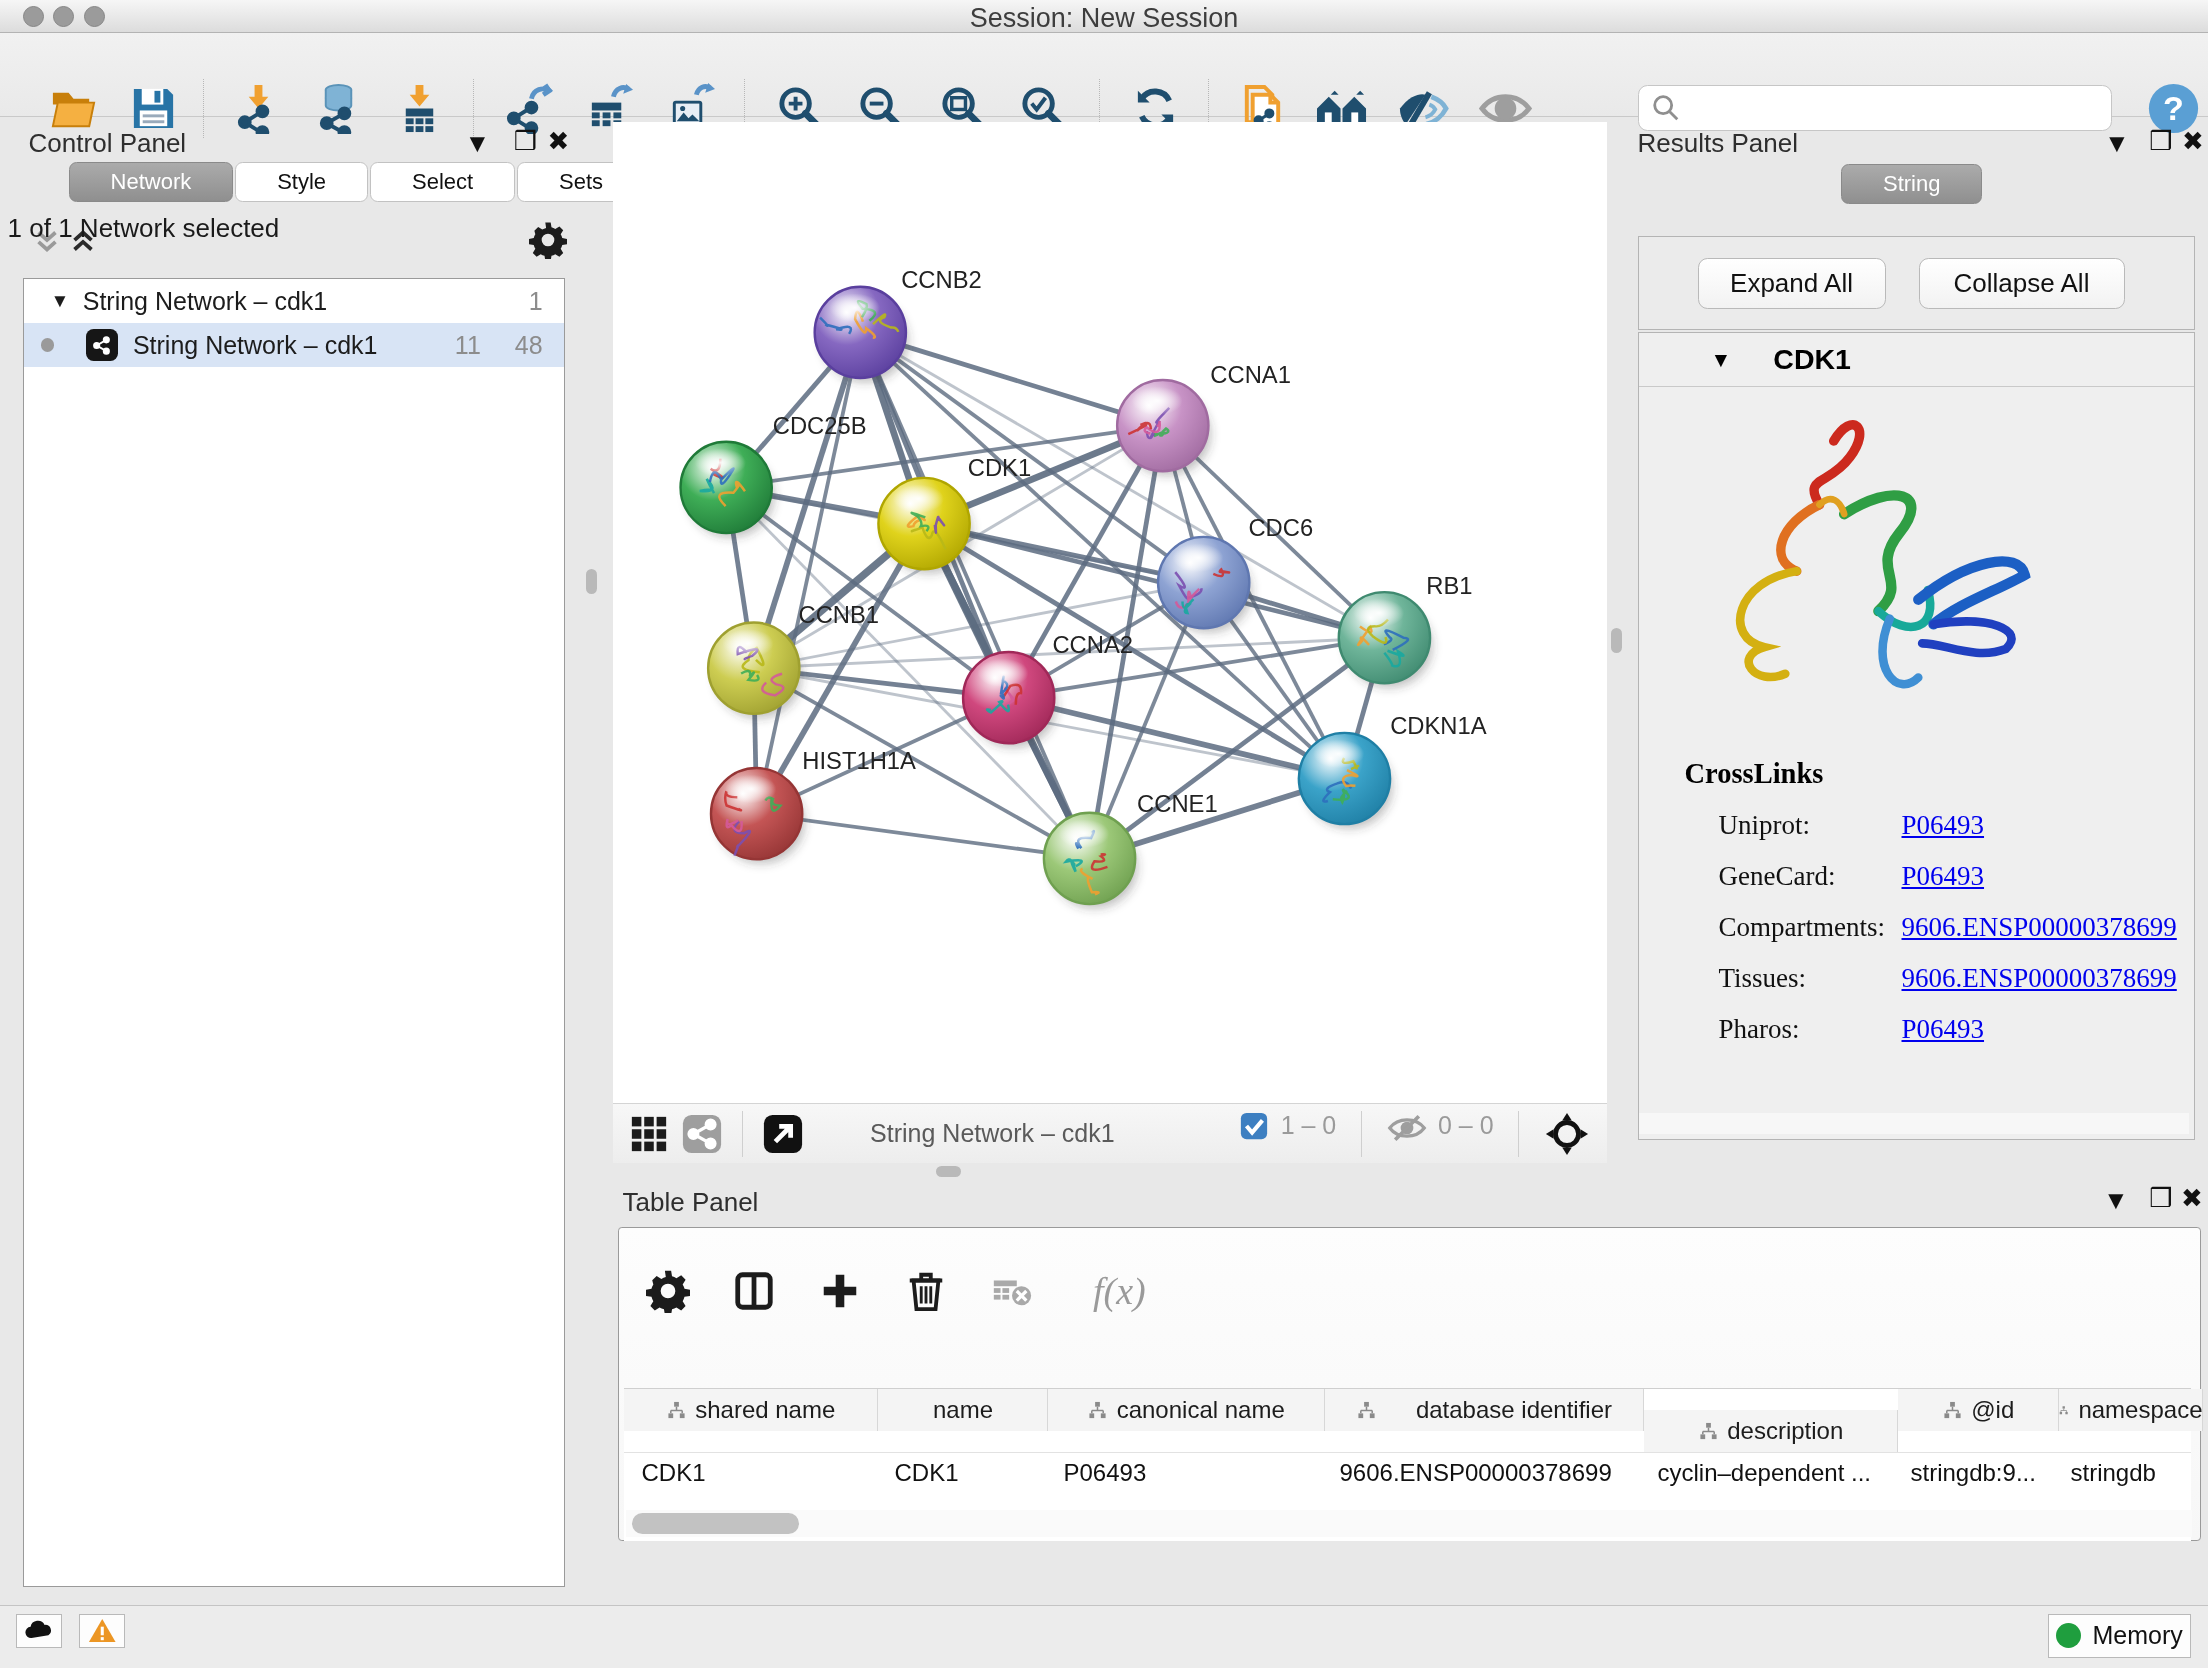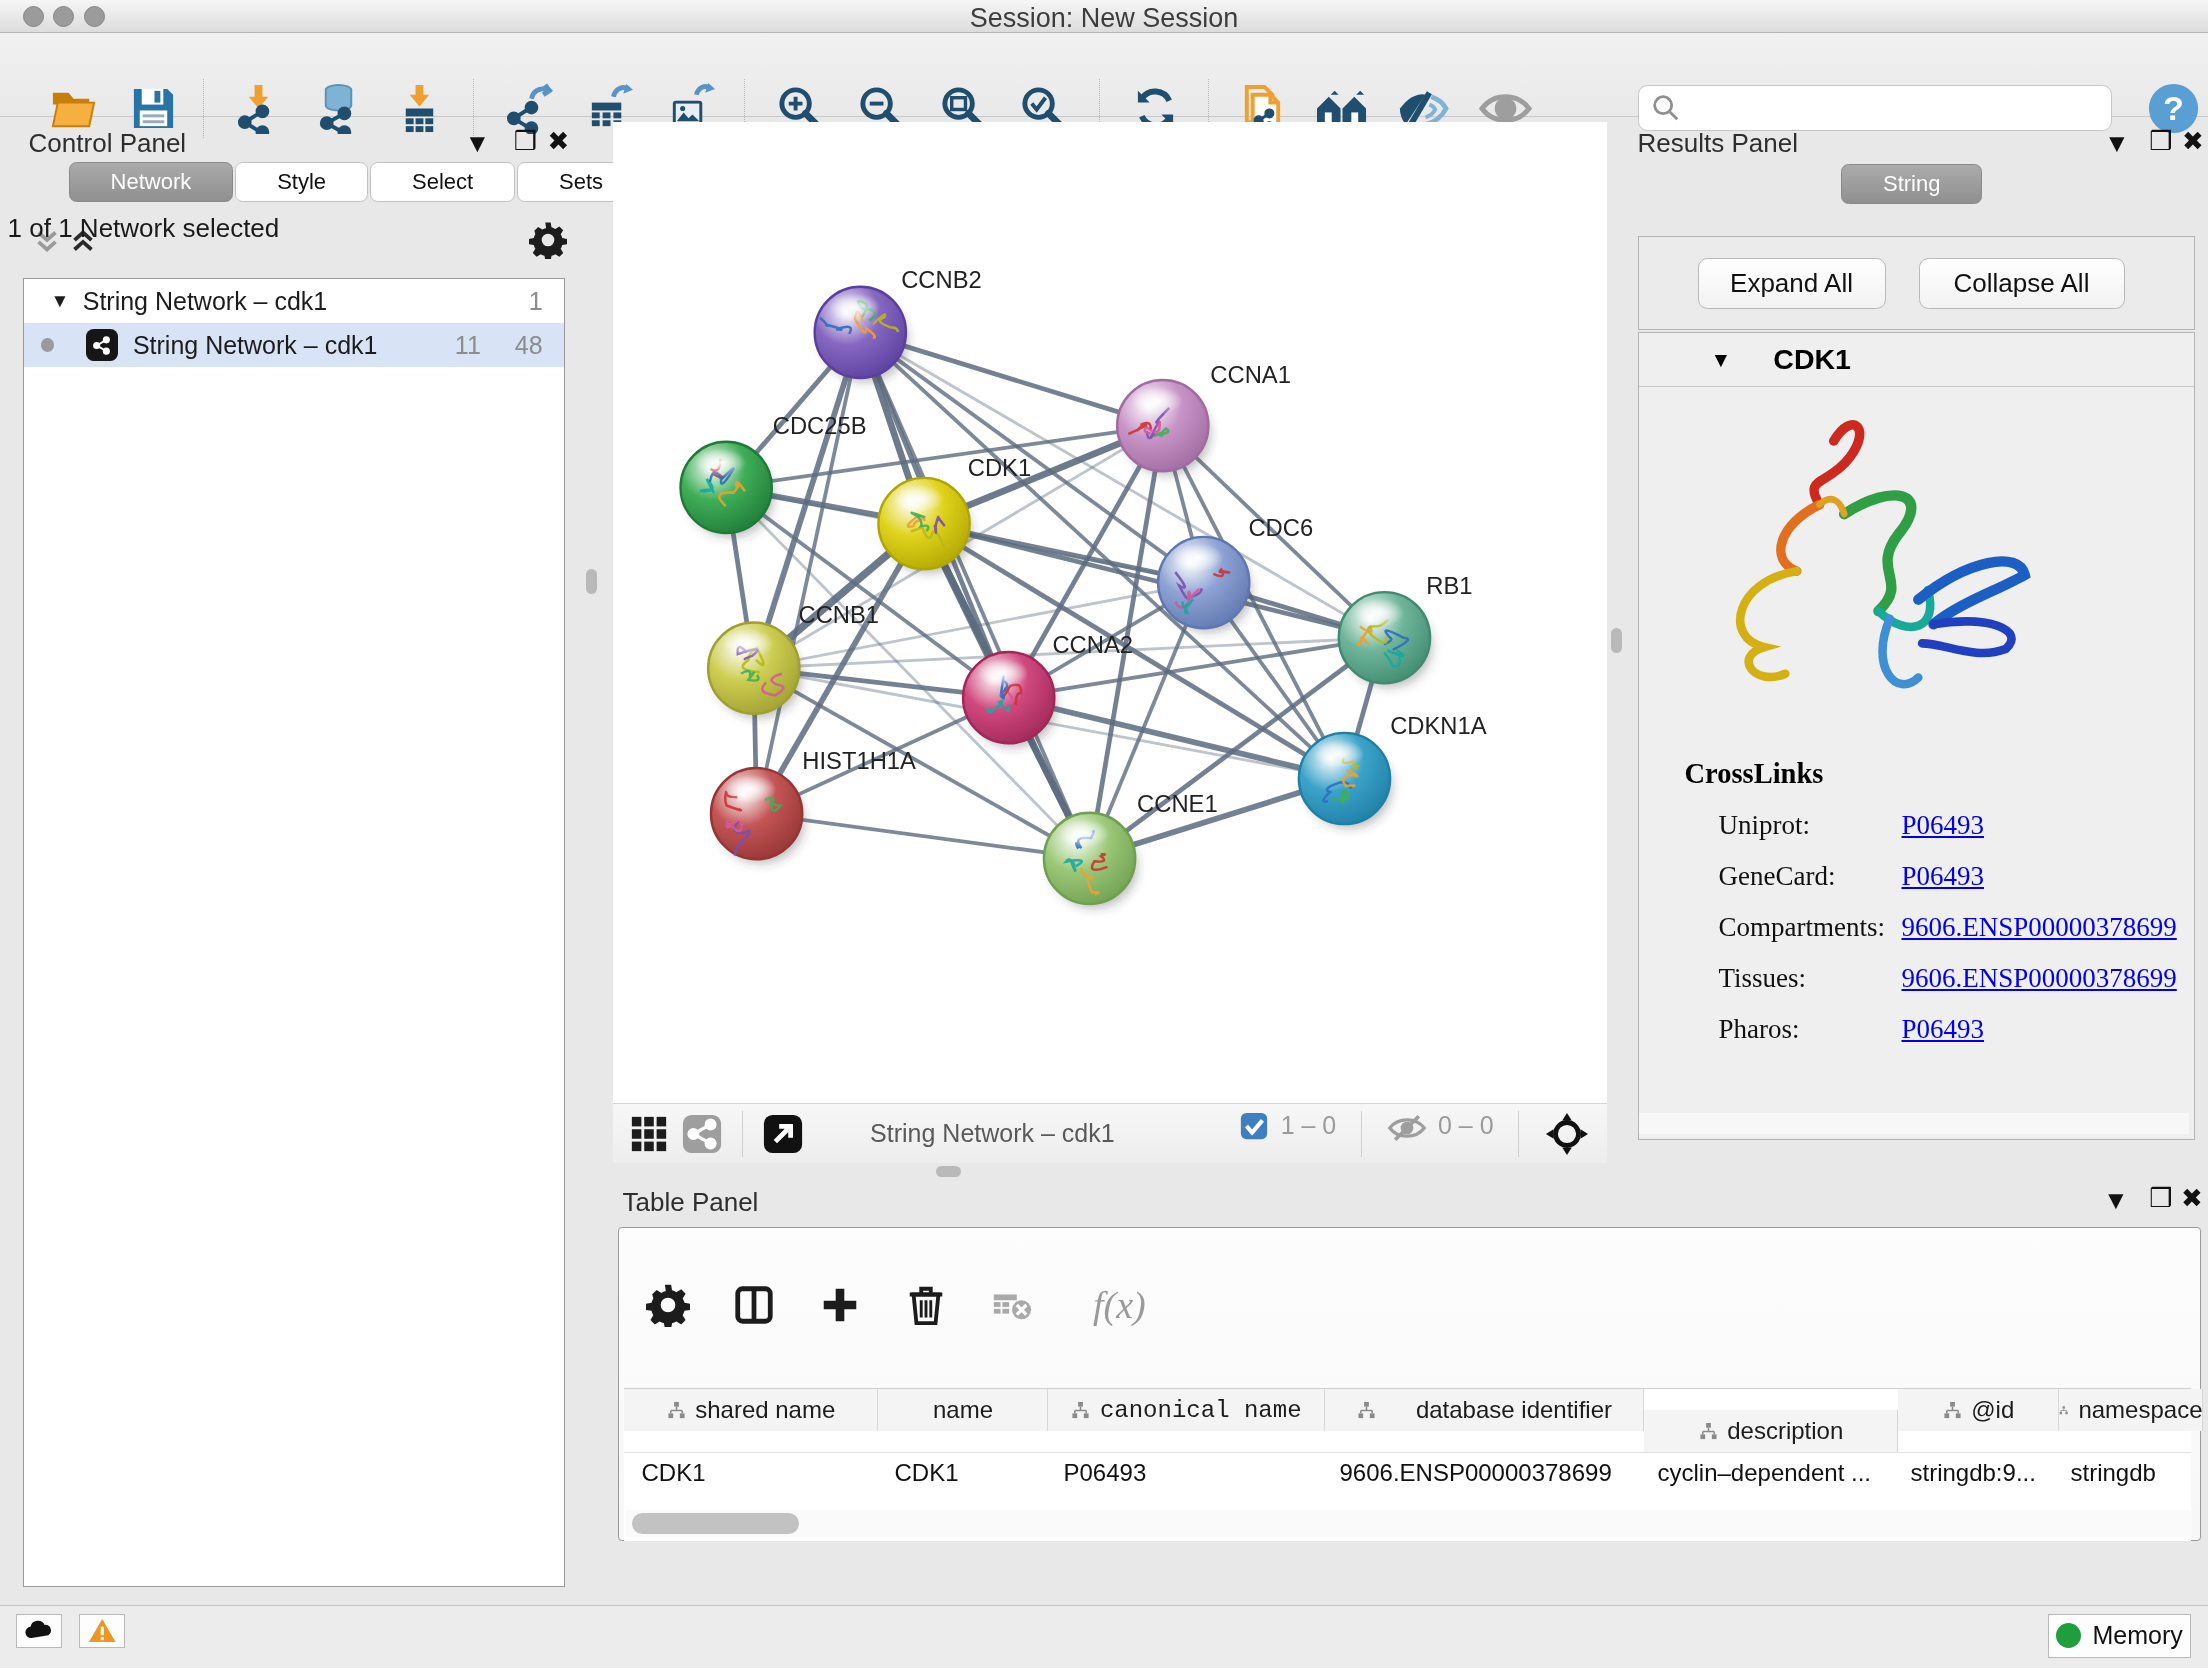--- a/index.html
+++ b/index.html
@@ -692,21 +692,21 @@
   <div id="rp-scroll" class="abs"></div>
 </div>
 
 <div id="table-panel" class="abs">
   <div class="abs ptitle" style="left:9.5px;top:7.6px">Table Panel</div>
   <div class="abs pbtn" style="left:1490px;top:7.6px">▼</div>
   <div class="abs pbtn" style="left:1536px;top:5.7px">❒</div>
   <div class="abs pbtn" style="left:1568px;top:5.7px">✖</div>
 
   <div id="tp-box" class="abs">
-    <div class="abs" style="left:23px;top:50px;display:flex;gap:33px">
+    <div class="abs" style="left:23px;top:36px;display:flex;gap:33px">
       <span class="tp-icon">
         <svg width="44" height="44" viewBox="0 0 24 24">
             <path fill="#1c1c1c" d="M10.3 1h3.4l.5 3a8 8 0 0 1 2.4 1l2.6-1.6 2.4 2.4-1.6 2.6a8 8 0 0 1 1 2.4l3 .5v3.4l-3 .5a8 8 0 0 1-1 2.4l1.6 2.6-2.4 2.4-2.6-1.6a8 8 0 0 1-2.4 1l-.5 3h-3.4l-.5-3a8 8 0 0 1-2.4-1l-2.6 1.6-2.4-2.4 1.6-2.6a8 8 0 0 1-1-2.4l-3-.5v-3.4l3-.5a8 8 0 0 1 1-2.4L3.4 6.2 5.8 3.8 8.4 5.4a8 8 0 0 1 2.4-1Z M12 8a4 4 0 1 0 0 8 4 4 0 1 0 0-8Z" fill-rule="evenodd"></path>
           </svg>
       </span>
       <span class="tp-icon">
         <svg width="44" height="44" viewBox="0 0 46 46">
             <rect x="6" y="6" width="34" height="34" rx="5" fill="none" stroke="#1c1c1c" stroke-width="5"></rect>
             <path d="M23 6v34" stroke="#1c1c1c" stroke-width="5"></path>
           </svg>
@@ -746,21 +746,21 @@
               <rect x="7.5" y="1" width="5" height="5" fill="#8a8a8a"></rect>
               <path d="M10 6v4M4 10h12M4 10v3M16 10v3" stroke="#8a8a8a" stroke-width="1.6" fill="none"></path>
               <rect x="1.5" y="13" width="5" height="5" fill="#8a8a8a"></rect>
               <rect x="13.5" y="13" width="5" height="5" fill="#8a8a8a"></rect>
             </svg>
             <span>shared name</span>
           </div>
           <div class="th" style="width: 169px; flex: 0 0 auto;">
             <span>name</span>
           </div>
-          <div class="th" style="width: 276px; flex: 0 0 auto; font-family: Liberation Mono, monospace;">
+          <div class="th" style="width: 276px; flex: 0 0 auto;">
             <svg width="19" height="19" viewBox="0 0 20 20">
               <rect x="7.5" y="1" width="5" height="5" fill="#8a8a8a"></rect>
               <path d="M10 6v4M4 10h12M4 10v3M16 10v3" stroke="#8a8a8a" stroke-width="1.6" fill="none"></path>
               <rect x="1.5" y="13" width="5" height="5" fill="#8a8a8a"></rect>
               <rect x="13.5" y="13" width="5" height="5" fill="#8a8a8a"></rect>
             </svg>
             <span>canonical name</span>
           </div>
           <div class="th" style="width: 318px; flex: 0 0 auto; gap: 40px;">
             <svg width="19" height="19" viewBox="0 0 20 20">

